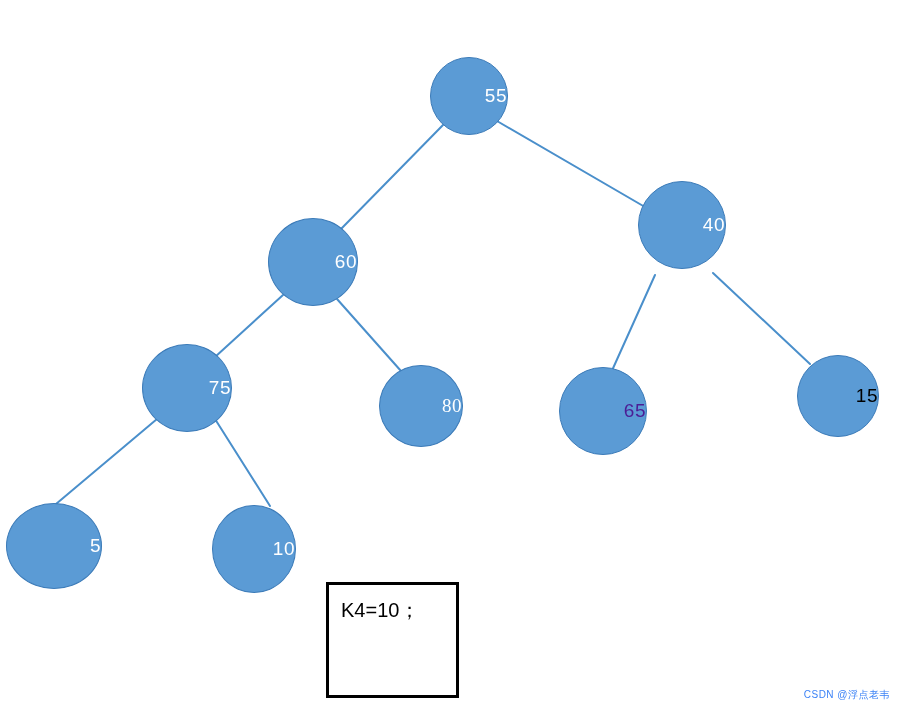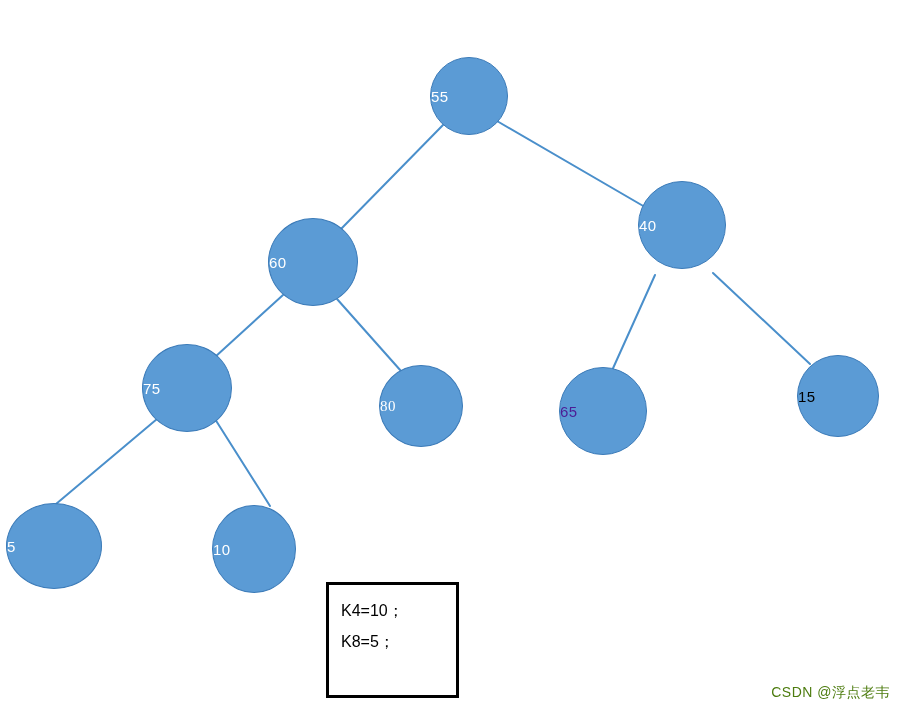--- a/index.html
+++ b/index.html
@@ -25,54 +25,54 @@
     height: 712px;
   }
   .tree-node {
     position: absolute;
     border-radius: 50%;
     background: #5B9BD5;
     border: 1px solid #3C7BB8;
     box-sizing: border-box;
     display: flex;
     align-items: center;
-    justify-content: flex-start;
+    justify-content: flex-end;
     color: #ffffff;
     font-family: "Liberation Sans", sans-serif;
-    font-size: 15px;
+    font-size: 19px;
     font-weight: 400;
     letter-spacing: 0.5px;
     z-index: 2;
   }
   #note-box {
     position: absolute;
     left: 326px;
     top: 582px;
     width: 133px;
     height: 116px;
     border: 3px solid #000000;
     box-sizing: border-box;
     background: #ffffff;
     z-index: 3;
     padding: 10px 0 0 12px;
   }
   .note-line {
     font-family: "Liberation Sans", sans-serif;
-    font-size: 16px;
+    font-size: 20px;
     color: #000000;
     line-height: 31px;
     white-space: nowrap;
   }
   #watermark {
     position: absolute;
     right: 12px;
     bottom: 10px;
     font-family: "Liberation Sans", sans-serif;
-    font-size: 14px;
-    color: #4d7c0f;
+    font-size: 10px;
+    color: #3b82f6;
     letter-spacing: 0.5px;
     white-space: nowrap;
     z-index: 4;
   }
 </style>
 </head>
 <body>
 
 <div id="canvas">
 
@@ -112,18 +112,17 @@
       <div class="tree-node" style="left: 6px; top: 503px; width: 96px; height: 86px; background: rgb(91, 155, 213); border-color: rgb(60, 123, 184); color: rgb(255, 255, 255);">
         <span>5</span>
       </div>
       <div class="tree-node" style="left: 212px; top: 505px; width: 84px; height: 88px; background: rgb(91, 155, 213); border-color: rgb(60, 123, 184); color: rgb(255, 255, 255);">
         <span>10</span>
       </div>
     </div>
 
   <div id="note-box">
     <div class="note-line">K4=10；</div>
-    <div class="note-line">K8=5；</div>
   </div>
 
   <div id="watermark">CSDN @浮点老韦</div>
 
 </div>
 
 </body></html>

